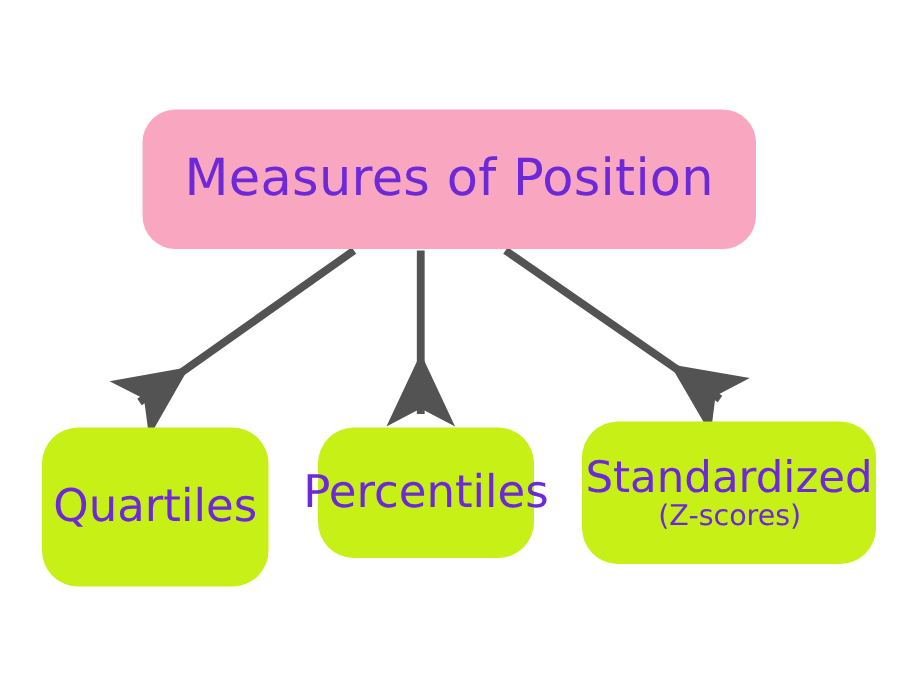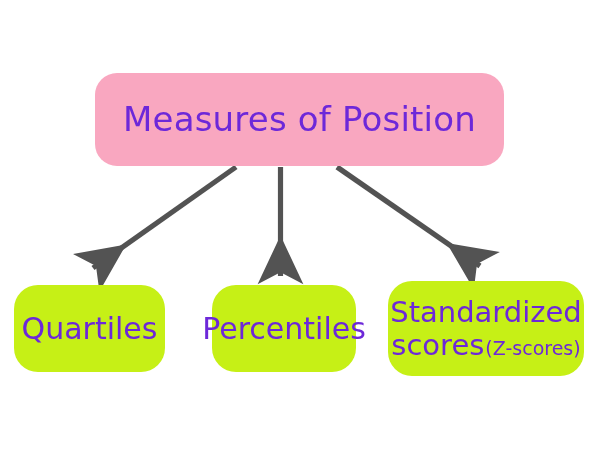--- a/index.html
+++ b/index.html
@@ -42,24 +42,24 @@
     letter-spacing: 0.2px;
     font-weight: 400;
   }
 
   
   .node-child {
     background: #C6F016;
     border-radius: 24px;
   }
   #node-quartiles {
-    left: 14px;
+    left: 28px;
     top: 285px;
     width: 151px;
-    height: 87px;
+    height: 106px;
   }
   #node-percentiles {
     left: 212px;
     top: 285px;
     width: 144px;
     height: 87px;
   }
   #node-standardized {
     left: 388px;
     top: 281px;
@@ -137,18 +137,17 @@
     <span class="node-label">Quartiles</span>
   </div>
 
   <div class="node node-child" id="node-percentiles">
     <span class="node-label">Percentiles</span>
   </div>
 
   <div class="node node-child" id="node-standardized">
     <span class="line1">Standardized</span>
     <span class="line2">
-      <span class="main">scores</span>
       <span class="sub">(Z-scores)</span>
     </span>
   </div>
 
 </div>
 
 </body></html>

